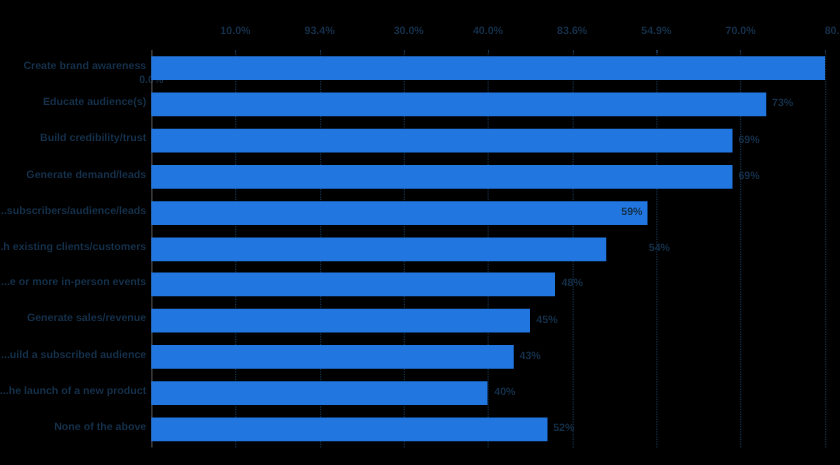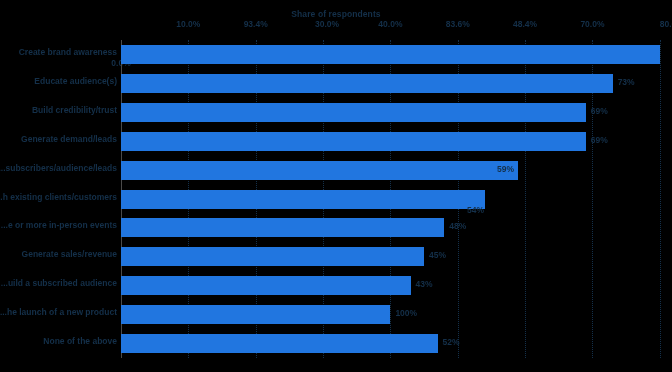--- a/index.html
+++ b/index.html
@@ -95,30 +95,29 @@
     font-weight:bold;
     color:#14304a;
     white-space:nowrap;
   }
 </style>
 </head>
 <body>
 
 <div id="chart-root">
 
-  <div class="axis-title">Share of respondents</div>
 
   <div class="xticks">
       <div class="xtick-label" style="left: 121px; margin-top: 39px;">0.0%</div>
       <div class="xtick-label" style="left: 188.35px;">10.0%</div>
       <div class="xtick-label" style="left: 255.7px;">93.4%</div>
       <div class="xtick-label" style="left: 327px;">30.0%</div>
       <div class="xtick-label" style="left: 390.4px;">40.0%</div>
       <div class="xtick-label" style="left: 457.75px;">83.6%</div>
-      <div class="xtick-label" style="left: 525.1px;">48.4%</div>
+      <div class="xtick-label" style="left: 525.1px;">54.9%</div>
       <div class="xtick-label" style="left: 592.45px;">70.0%</div>
       <div class="xtick-label" style="left: 659.8px; padding-left: 24px;">80.0%</div>
     </div>
 
   <div class="gridlines">
       <div class="gridline zero" style="left: 121px;"></div>
       <div class="gridline" style="left: 188.35px;"></div>
       <div class="gridline" style="left: 255.7px;"></div>
       <div class="gridline" style="left: 323.05px;"></div>
       <div class="gridline" style="left: 390.4px;"></div>
@@ -148,41 +147,41 @@
         <div class="bar-value" style="left: 590.715px;">69%</div>
         <div class="ylabel-wrap" style="left: -555px;">Generate demand/leads</div>
       </div>
       <div class="bar-row" style="top: 155.6px;">
         <div class="bar" style="width: 397.365px;"></div>
         <div class="bar-value" style="left: 497px;">59%</div>
         <div class="ylabel-wrap" style="left: -555px;">...subscribers/audience/leads</div>
       </div>
       <div class="bar-row" style="top: 184.5px;">
         <div class="bar" style="width: 363.69px;"></div>
-        <div class="bar-value" style="left: 467px; margin-top: 12px;">54%</div>
+        <div class="bar-value" style="left: 519px;">54%</div>
         <div class="ylabel-wrap" style="left: -555px;">...h existing clients/customers</div>
       </div>
       <div class="bar-row" style="top: 213.4px;">
         <div class="bar" style="width: 323.28px;"></div>
         <div class="bar-value" style="left: 449.28px;">48%</div>
         <div class="ylabel-wrap" style="left: -555px;">...e or more in-person events</div>
       </div>
       <div class="bar-row" style="top: 242.3px;">
         <div class="bar" style="width: 303.075px;"></div>
         <div class="bar-value" style="left: 429.075px;">45%</div>
         <div class="ylabel-wrap" style="left: -555px;">Generate sales/revenue</div>
       </div>
       <div class="bar-row" style="top: 271.2px;">
         <div class="bar" style="width: 289.605px;"></div>
         <div class="bar-value" style="left: 415.605px;">43%</div>
         <div class="ylabel-wrap" style="left: -555px;">...uild a subscribed audience</div>
       </div>
       <div class="bar-row" style="top: 300.1px;">
         <div class="bar" style="width: 269.4px;"></div>
-        <div class="bar-value" style="left: 395.4px;">100%</div>
+        <div class="bar-value" style="left: 395.4px;">40%</div>
         <div class="ylabel-wrap" style="left: -555px;">...he launch of a new product</div>
       </div>
       <div class="bar-row" style="top: 329px;">
         <div class="bar" style="width: 316.545px;"></div>
         <div class="bar-value" style="left: 442.545px;">52%</div>
         <div class="ylabel-wrap" style="left: -555px;">None of the above</div>
       </div>
     </div>
 
 </div>

